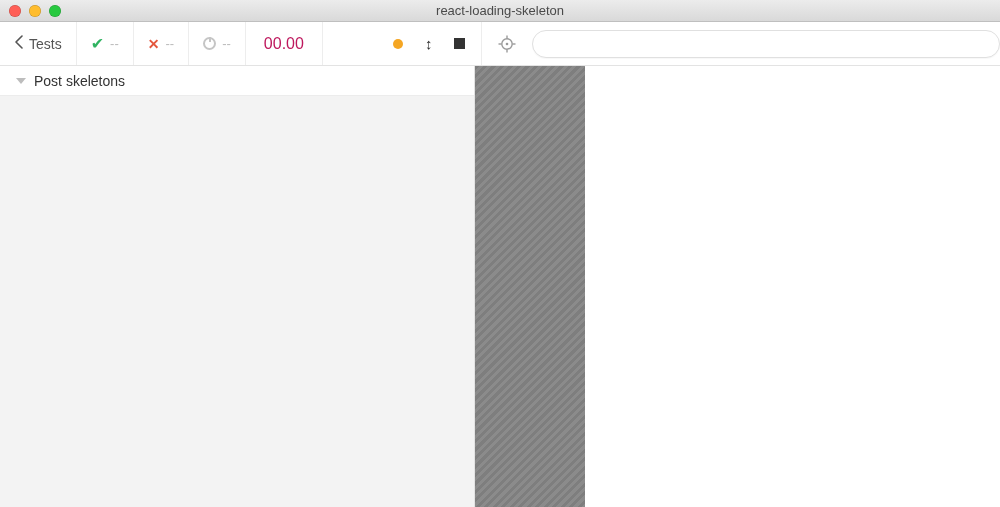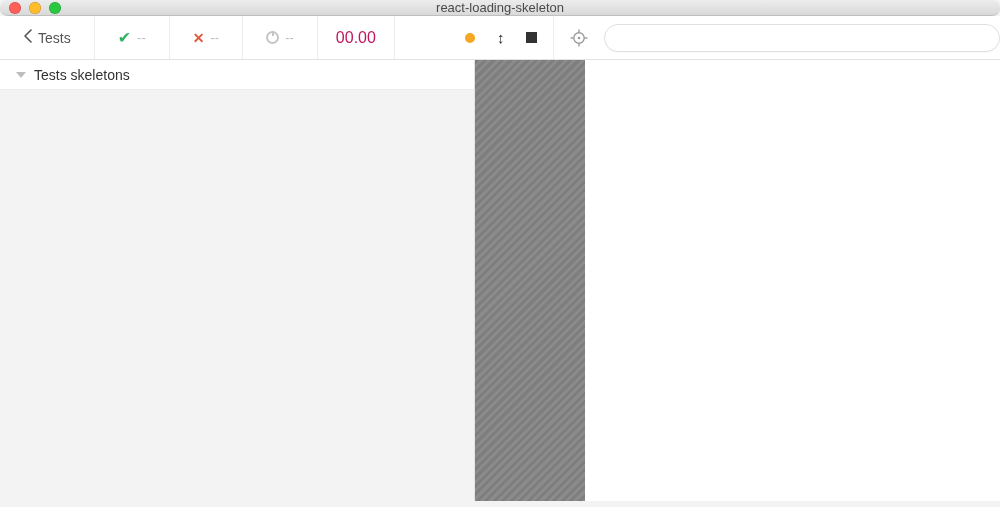--- a/index.html
+++ b/index.html
@@ -1,27 +1,26 @@
 <!DOCTYPE html>
 <html><head>
 <meta charset="utf-8">
 <style>
   * { box-sizing: border-box; margin: 0; padding: 0; }
   html, body { width: 1000px; height: 507px; overflow: hidden; font-family: -apple-system, "Helvetica Neue", Arial, sans-serif; }
   body { background: #f3f3f3; }
 
   
   .titlebar {
-    height: 16px;
+    height: 22px;
     background: linear-gradient(#ececec, #d9d9d9);
     border-bottom: 1px solid #bfbfbf;
     display: flex;
     align-items: center;
     position: relative;
-    border-radius: 11px;
   }
   .traffic-lights {
     display: flex;
     gap: 8px;
     padding-left: 9px;
   }
   .tl {
     width: 12px; height: 12px; border-radius: 50%;
     box-shadow: inset 0 0 0 0.5px rgba(0,0,0,0.25);
   }
@@ -39,21 +38,21 @@
     height: 44px;
     background: #fff;
     border-bottom: 1px solid #e3e3e3;
     display: flex;
     align-items: stretch;
   }
   .left-tools { display: flex; align-items: stretch; }
   .tool-cell {
     display: flex; align-items: center; justify-content: center;
     border-right: 1px solid #ededed;
-    padding: 0 23px;
+    padding: 0 14px;
     font-size: 14px;
     color: #555;
   }
   .tests-back { gap: 6px; font-weight: 400; }
   .chev { font-size: 16px; color: #555; line-height: 1; }
   .stat { gap: 6px; }
   .dash { color: #bbb; font-size: 13px; }
   .check { color: #2fb361; font-size: 16px; line-height: 1; }
   .xmark { color: #e4573d; font-size: 14px; line-height: 1; font-weight: bold; }
   .pend-circle {
@@ -202,18 +201,18 @@
     <div class="urlbar">
       <span></span>
     </div>
   </div>
 </div>
 
 <div class="content">
   <div class="sidebar">
     <div class="test-row">
       <span class="caret"></span>
-      <span>Tests skeletons</span>
+      <span>Post skeletons</span>
     </div>
   </div>
   <div class="gutter"></div>
   <div class="preview"></div>
 </div>
 
 </body></html>

